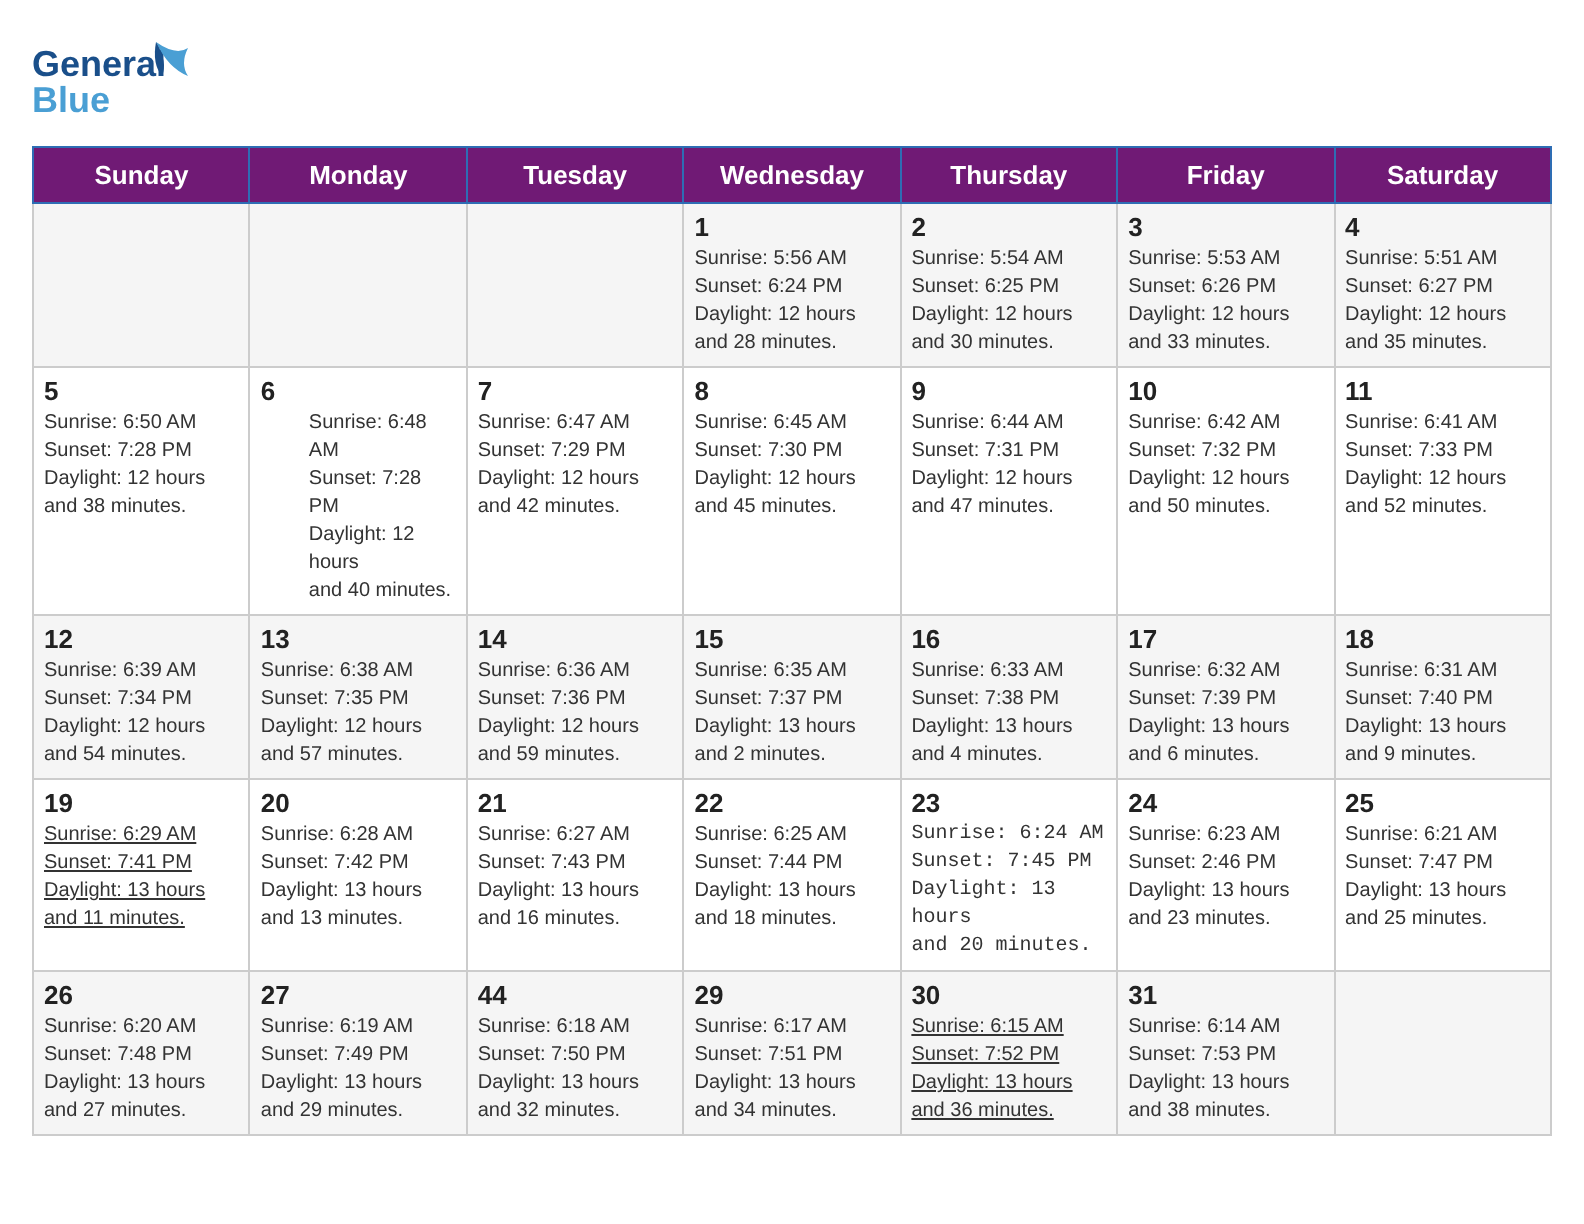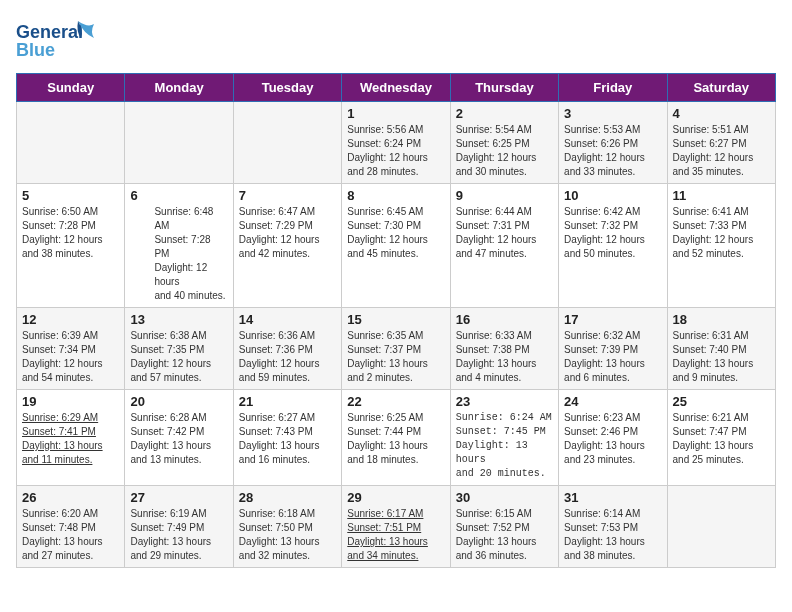--- a/index.html
+++ b/index.html
@@ -306,36 +306,36 @@
 and 27 minutes.</div>
         </td>
         <td>
           <span class="day-number">27</span>
           <div class="cell-info" style="white-space: pre-line;">Sunrise: 6:19 AM
 Sunset: 7:49 PM
 Daylight: 13 hours
 and 29 minutes.</div>
         </td>
         <td>
-          <span class="day-number">28</span>
+          <span class="day-number">44</span>
           <div class="cell-info" style="white-space: pre-line;">Sunrise: 6:18 AM
 Sunset: 7:50 PM
 Daylight: 13 hours
 and 32 minutes.</div>
         </td>
         <td>
           <span class="day-number">29</span>
-          <div class="cell-info" style="white-space: pre-line; text-decoration: underline;">Sunrise: 6:17 AM
+          <div class="cell-info" style="white-space: pre-line;">Sunrise: 6:17 AM
 Sunset: 7:51 PM
 Daylight: 13 hours
 and 34 minutes.</div>
         </td>
         <td>
           <span class="day-number">30</span>
-          <div class="cell-info" style="white-space: pre-line;">Sunrise: 6:15 AM
+          <div class="cell-info" style="white-space: pre-line; text-decoration: underline;">Sunrise: 6:15 AM
 Sunset: 7:52 PM
 Daylight: 13 hours
 and 36 minutes.</div>
         </td>
         <td>
           <span class="day-number">31</span>
           <div class="cell-info" style="white-space: pre-line;">Sunrise: 6:14 AM
 Sunset: 7:53 PM
 Daylight: 13 hours
 and 38 minutes.</div>

